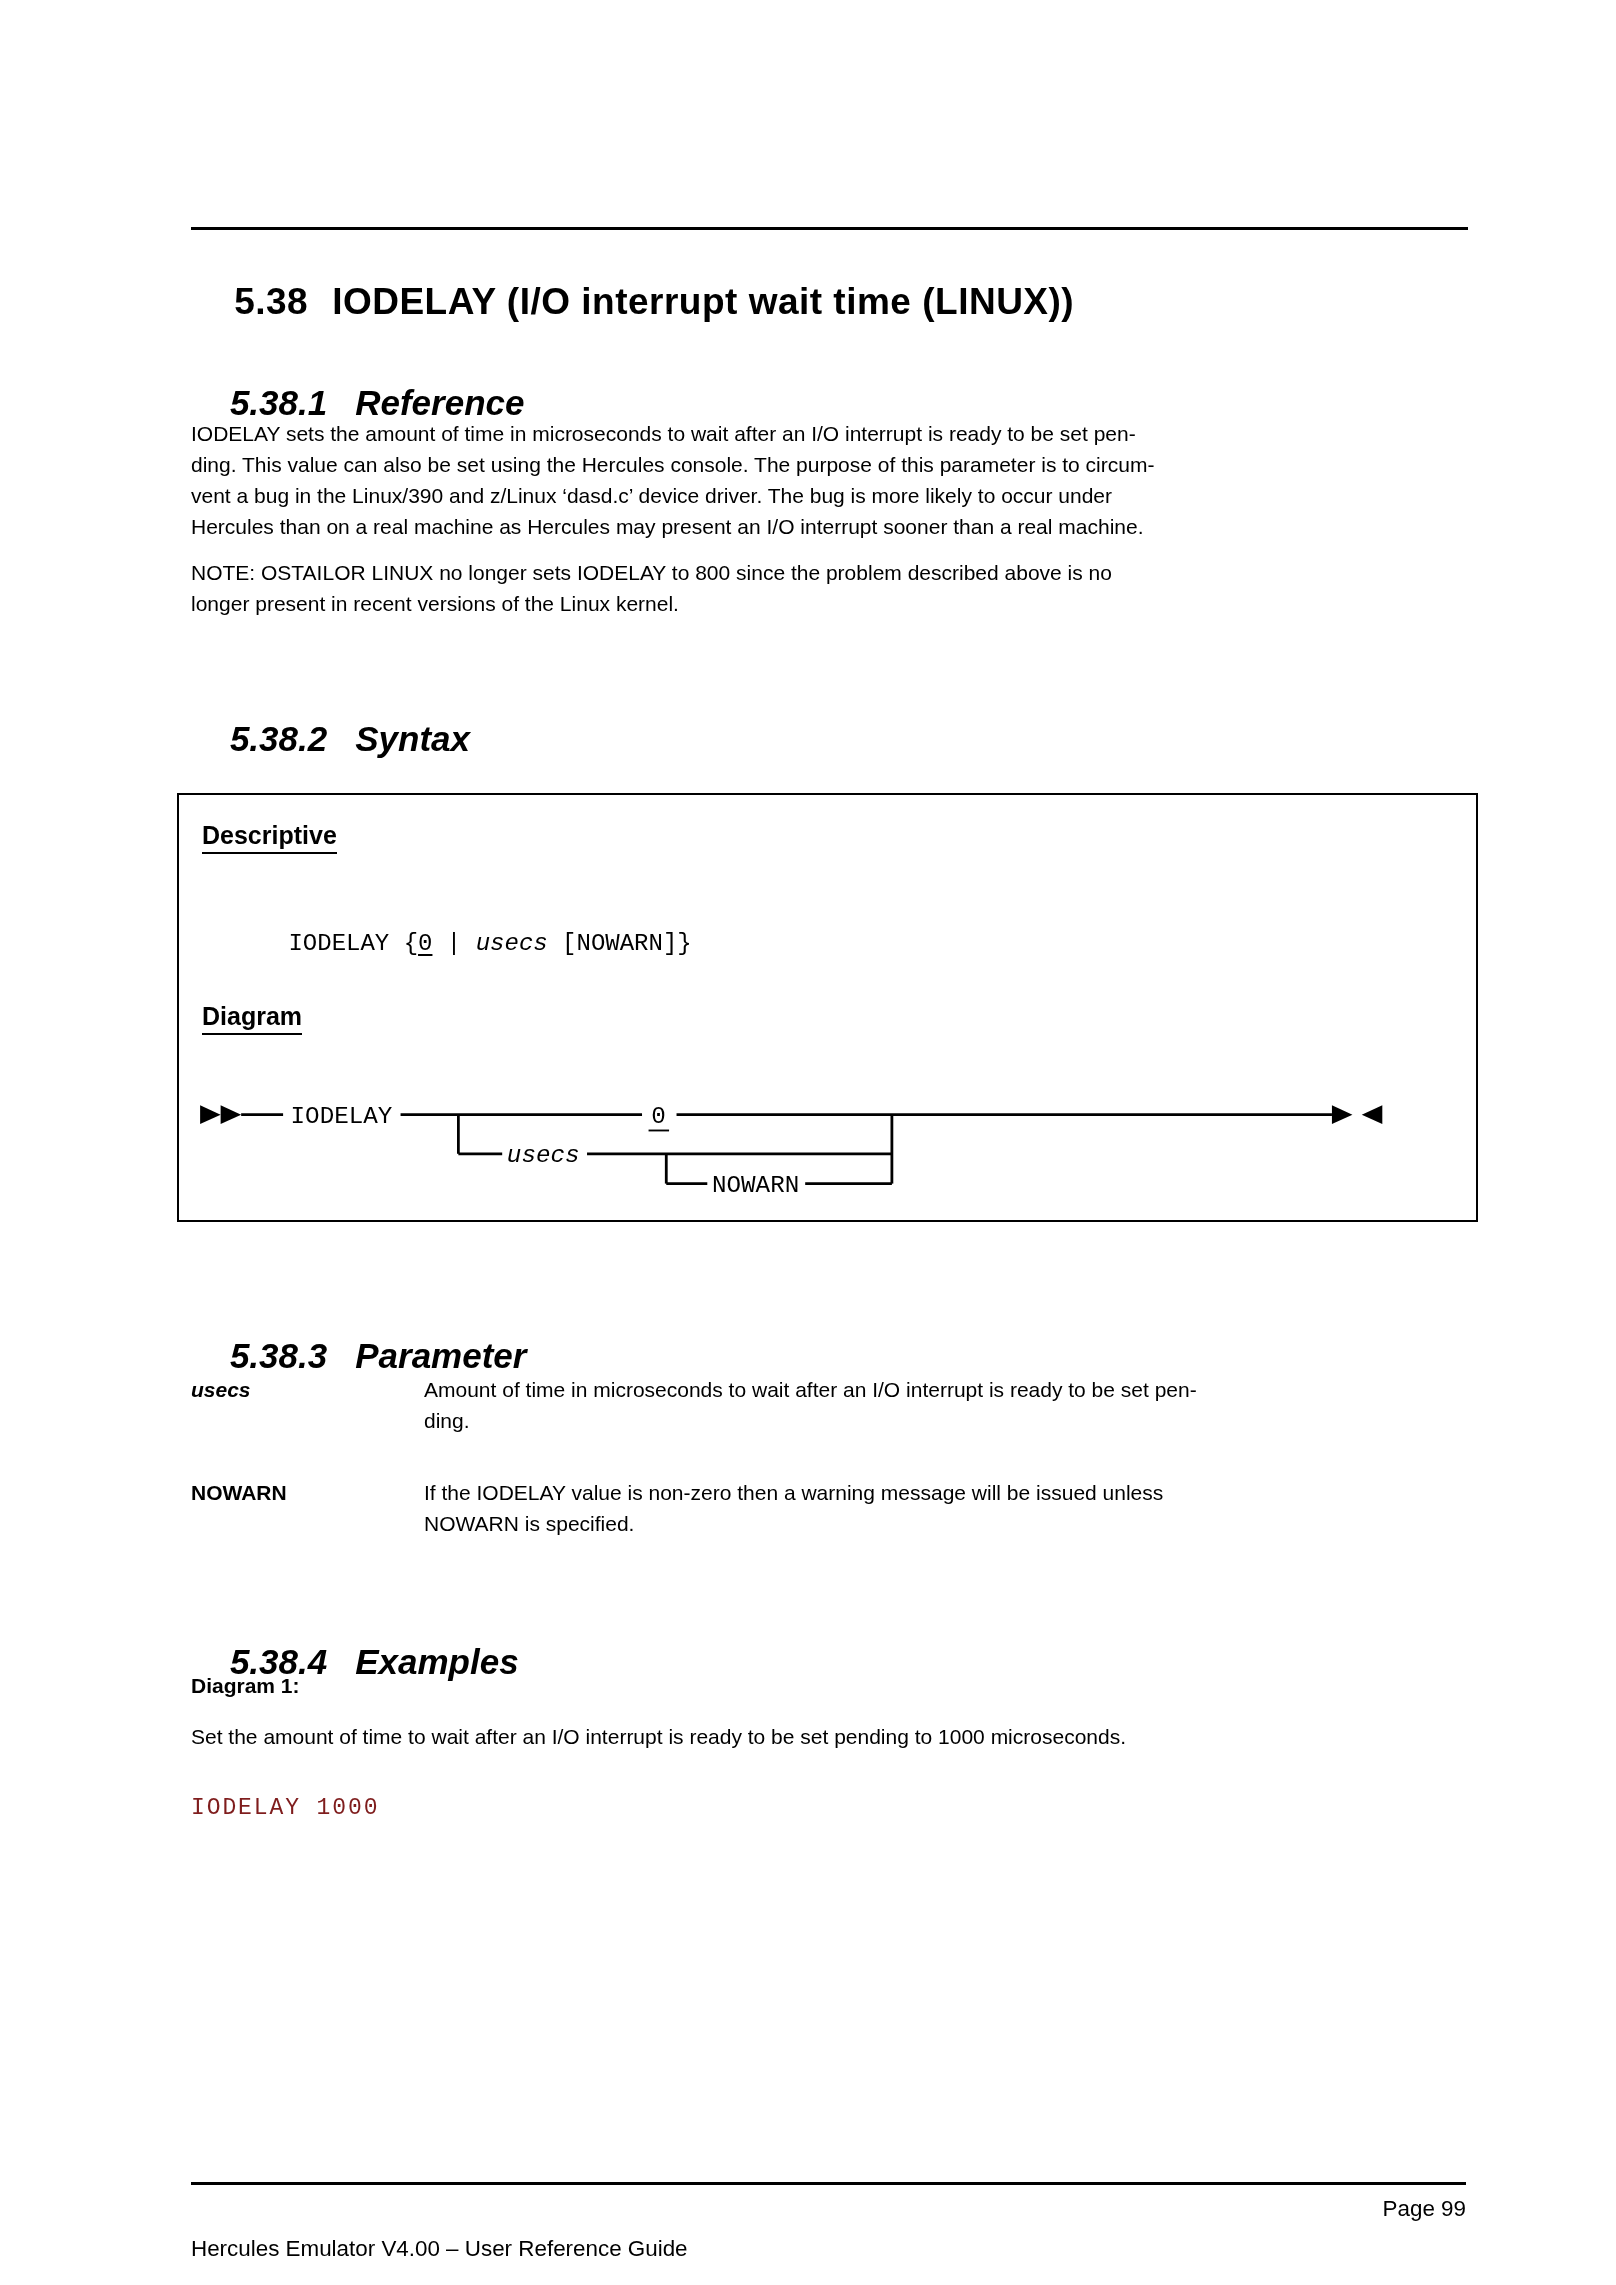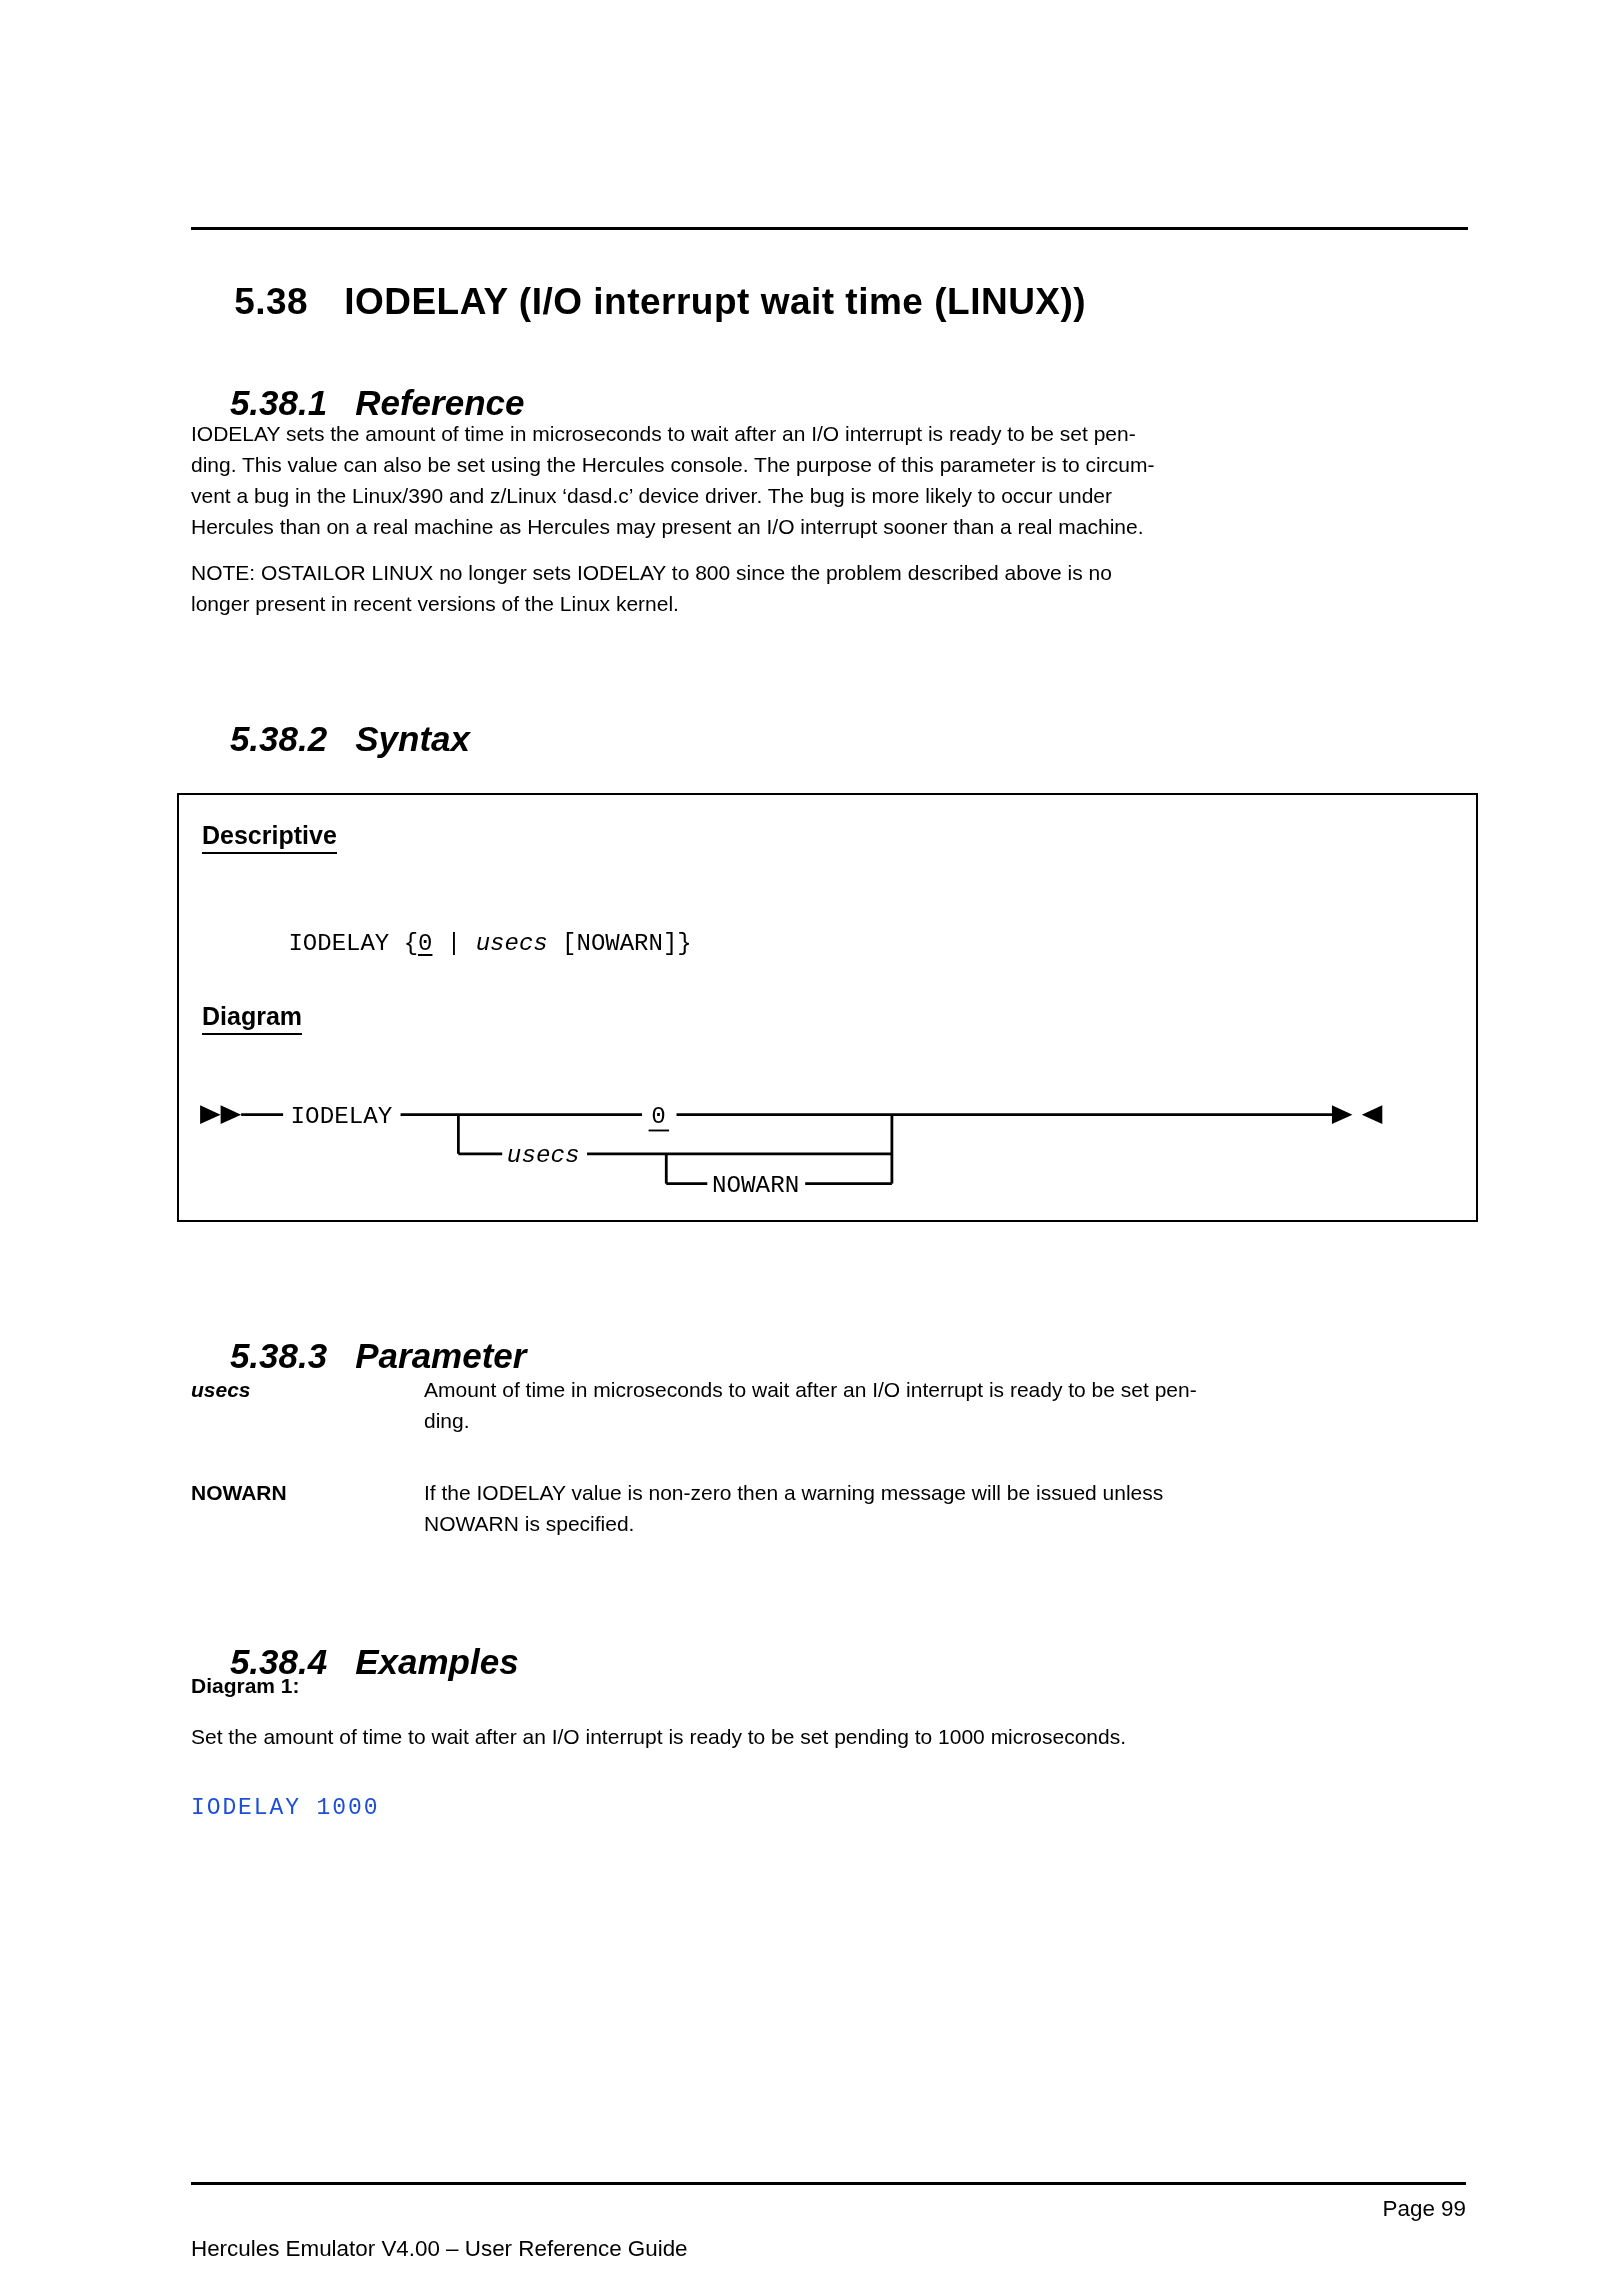--- a/index.html
+++ b/index.html
@@ -12,21 +12,21 @@
     font-family: "Liberation Sans", sans-serif;
   }
   .abs { position: absolute; }
   .rule { background: #000000; height: 2.8px; }
   .h1 {
     font-size: 37px;
     font-weight: bold;
     white-space: pre;
     letter-spacing: 0.5px;
   }
-  .h1 .num { margin-right: 36px; }
+  .h1 .num { margin-right: 24px; }
   .h2 {
     font-size: 35px;
     font-weight: bold;
     font-style: italic;
     white-space: pre;
   }
   .h2 .num { margin-right: 28px; }
   .body-text {
     font-size: 21px;
     line-height: 31px;
@@ -44,21 +44,21 @@
   .underlabel {
     font-size: 25px;
     font-weight: bold;
     border-bottom: 2.8px solid #000000;
     padding-bottom: 1.9px;
     display: inline-block;
   }
   .code-line { font-size: 24px; }
   .code-line .zero { text-decoration: underline; text-underline-offset: 3.7px; }
   .code-line .it { font-style: italic; }
-  .example-code { font-size: 23px; letter-spacing: 1.9px; color: #1d4ed8; }
+  .example-code { font-size: 23px; letter-spacing: 1.9px; color: #7f1d1d; }
   .footer-text { font-size: 22.4px; }
   svg text {
     font-family: "Liberation Mono", "DejaVu Sans Mono", monospace;
     font-size: 26px;
     fill: #000000;
   }
   svg .it { font-style: italic; }
 </style>
 </head>
 <body>

